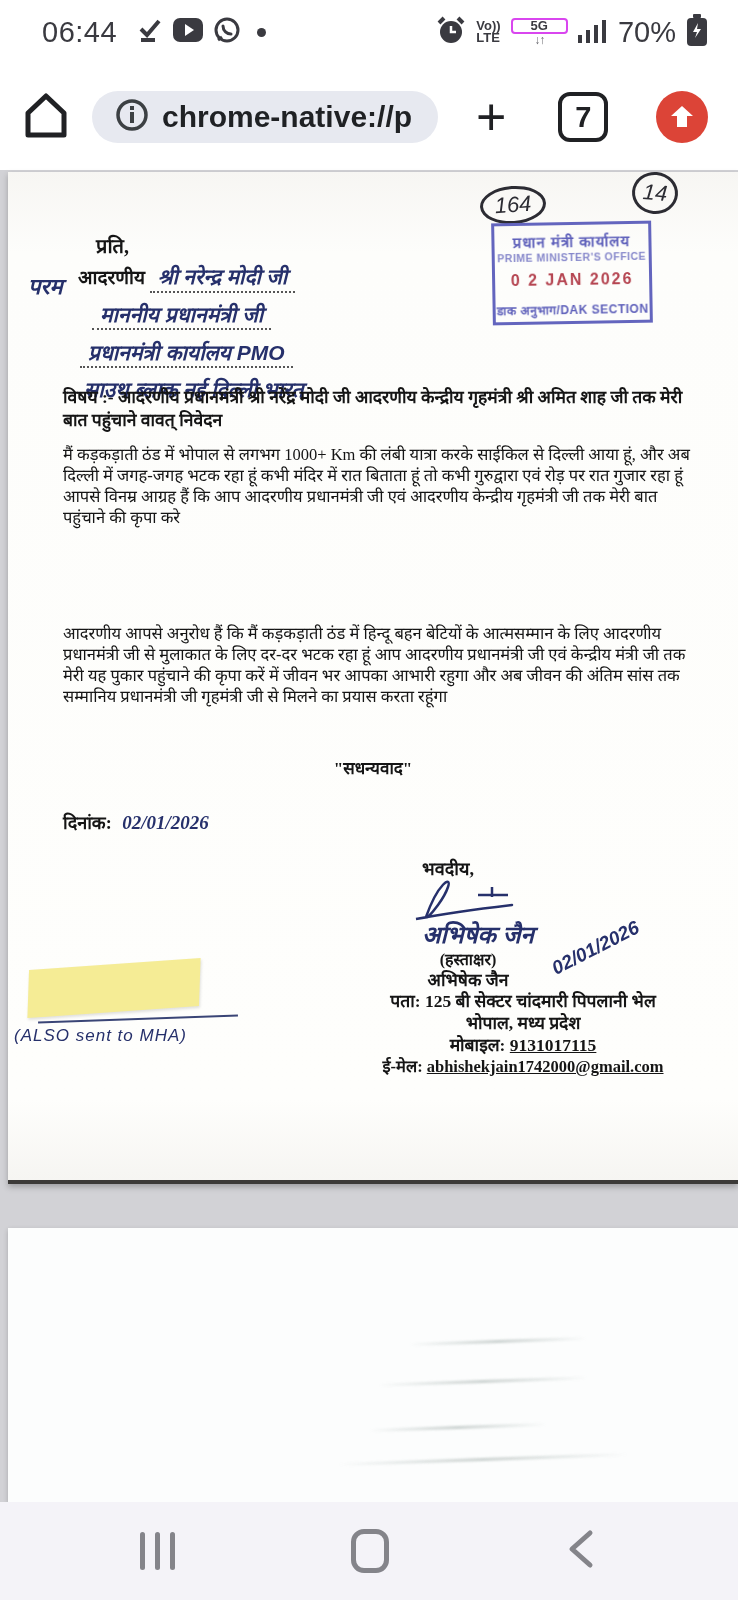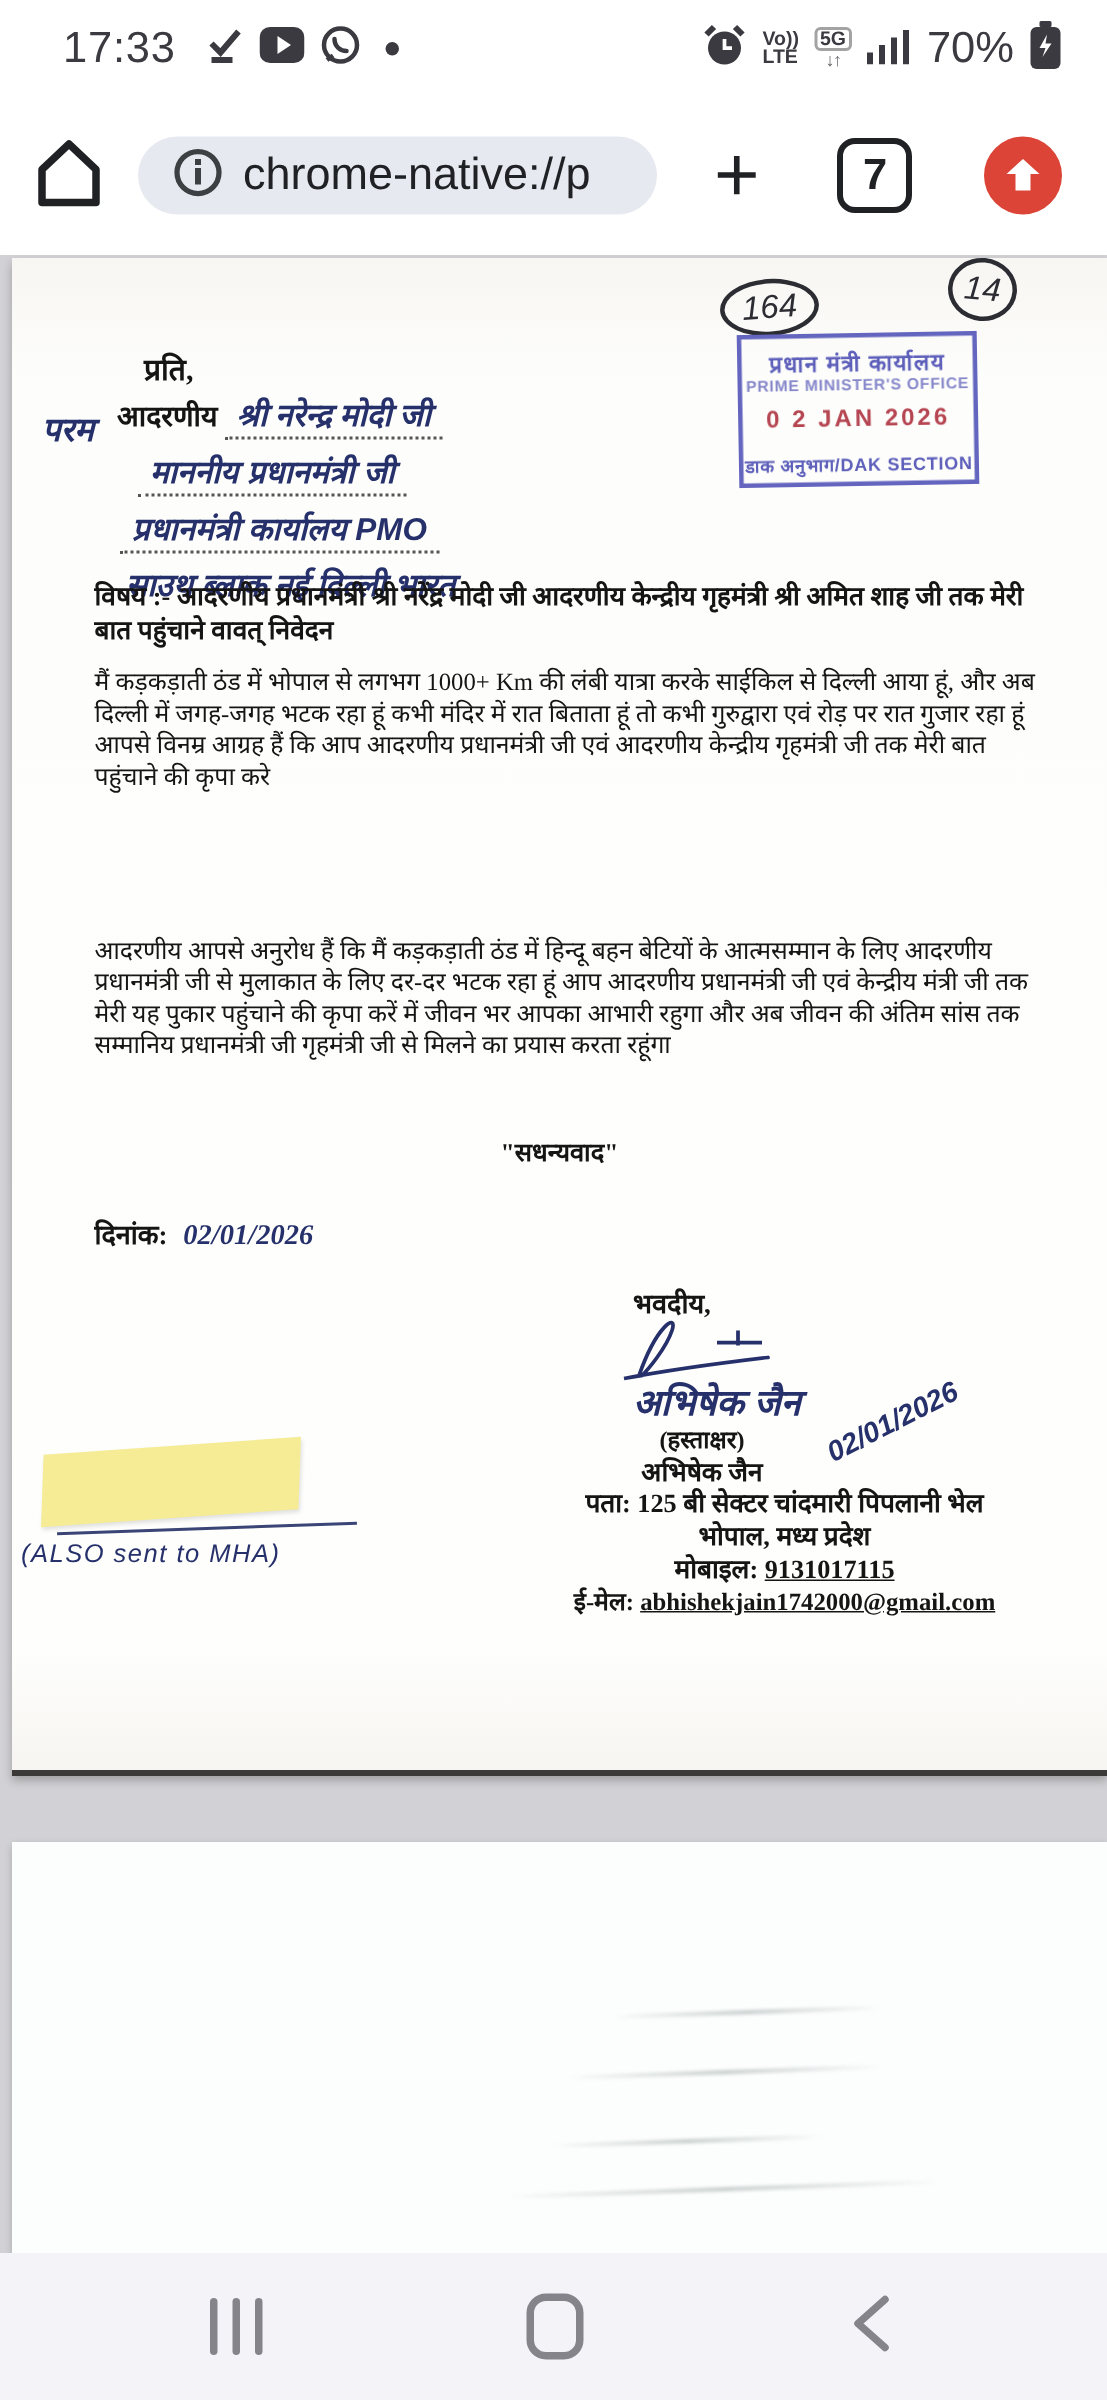--- a/index.html
+++ b/index.html
@@ -8,28 +8,28 @@
 
   
   .status-bar { position:absolute; top:0; left:0; width:738px; height:64px; background:#ffffff;
     display:flex; align-items:center; justify-content:space-between; padding:0 30px 0 42px; }
   .sb-left, .sb-right { display:flex; align-items:center; gap:10px; color:#3a3a40; }
   .sb-time { font-size:29px; letter-spacing:0.5px; }
   .sb-pct { font-size:29px; }
   .notif-dot { width:9px; height:9px; border-radius:50%; background:#3a3a40; margin-left:6px; }
   .volte { font-size:13px; font-weight:bold; line-height:12px; text-align:left; }
   .net5g { font-size:13px; font-weight:bold; line-height:12px; text-align:center; }
-  .net5g .tag { border:2px solid #a3a3a3; border-radius:4px; padding:0 2px; display:inline-block; }
+  .net5g .tag { border:2px solid #d946ef; border-radius:4px; padding:0 18px; display:inline-block; }
   .net5g .arrows { font-size:12px; letter-spacing:-1px; color:#6a6a70; }
 
   
   .toolbar { position:absolute; top:64px; left:0; width:738px; height:106px; background:#ffffff;
     display:flex; align-items:center; padding:0 24px 0 20px; }
   .omnibox { width:346px; height:52px; background:#e7e9f0; border-radius:38px; margin-left:20px;
-    display:flex; align-items:center; padding:0 18px 0 22px; gap:12px; overflow:hidden; }
+    display:flex; align-items:center; padding:0 18px 0 22px; gap:12px; overflow:hidden;font-weight:bold; }
   .omni-url { font-size:30px; color:#1f2124; white-space:nowrap; }
   .tb-plus { font-size:52px; font-weight:300; color:#202124; margin-left:38px; line-height:1; }
   .tab-counter { width:50px; height:50px; border:4px solid #202124; border-radius:12px; margin-left:52px;
     display:flex; align-items:center; justify-content:center; font-size:29px; font-weight:bold; color:#202124; }
   .update-btn { width:52px; height:52px; border-radius:50%; background:#dc4437; margin-left:48px;
     display:flex; align-items:center; justify-content:center; }
 
   
   .viewer { position:absolute; top:170px; left:0; width:738px; height:1332px; background:#d2d2d6; }
   .page1 { position:absolute; left:8px; top:2px; width:730px; height:1012px;
@@ -105,21 +105,21 @@
     display:flex; align-items:center; justify-content:space-between; padding:0 140px; }
   .recents { display:flex; gap:10px; }
   .recents span { width:5px; height:38px; background:#84848a; border-radius:3px; }
   .home-btn { width:38px; height:44px; border:5px solid #84848a; border-radius:13px; }
 </style>
 </head>
 <body>
 
 <div class="status-bar">
   <div class="sb-left">
-    <span class="sb-time">17:33</span>
+    <span class="sb-time">06:44</span>
     <span style="margin-left:8px;">
       <svg width="28" height="28" viewBox="0 0 28 28">
           <path d="M6 13 l6 6 L24 5" stroke="#3a3a40" stroke-width="4" fill="none"></path>
           <path d="M6 24 h14" stroke="#3a3a40" stroke-width="4"></path>
         </svg>
     </span>
     <span>
       <svg width="30" height="24" viewBox="0 0 30 24">
           <rect x="0" y="0" width="30" height="24" rx="7" fill="#3a3a40"></rect>
           <path d="M12 6 l9 6 -9 6 z" fill="#ffffff"></path>

